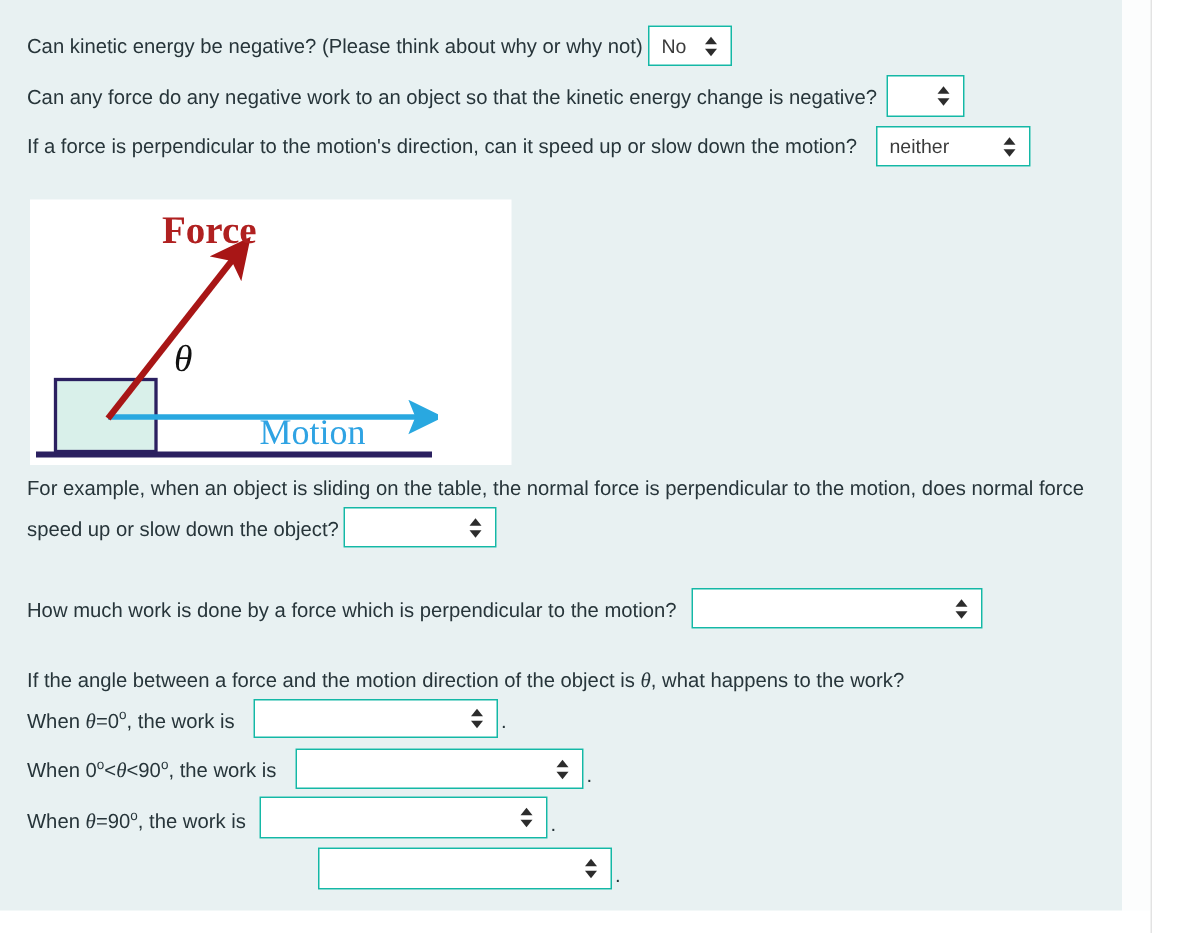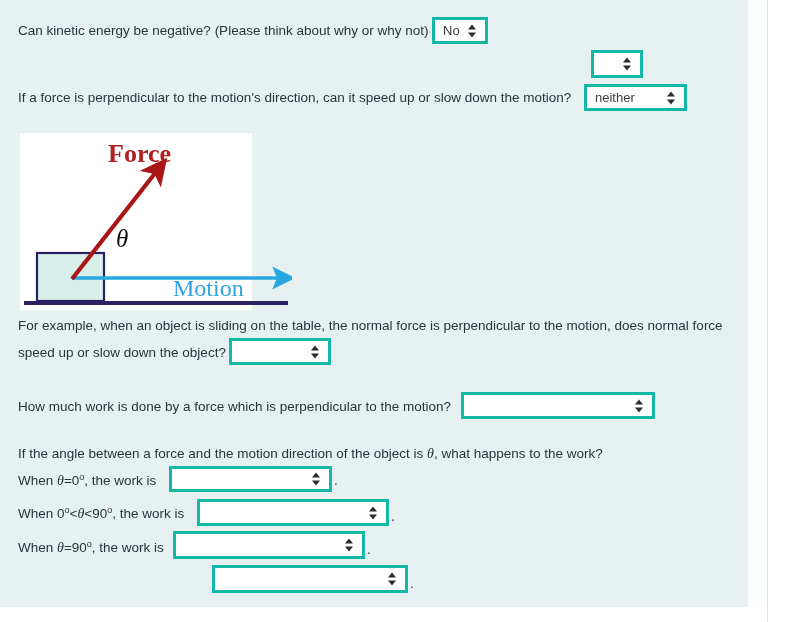--- a/index.html
+++ b/index.html
@@ -69,21 +69,21 @@
     font-size: 9px;
     vertical-align: super;
     line-height: 0;
   }
 
   
   .sel {
     position: absolute;
     box-sizing: border-box;
     background: #ffffff;
-    border: 3px solid #14b8a6;
+    border: 1px solid #14b8a6;
     color: #3b3b3b;
     font-family: "Liberation Sans", sans-serif;
     font-size: 13px;
     display: flex;
     align-items: center;
     padding: 0 0 0 8px;
     cursor: default;
   }
   .sel .val {
     flex: 0 0 auto;
@@ -117,21 +117,21 @@
     color: #27353a;
     font-size: 13.5px;
     line-height: 17px;
   }
 
   
   #figure {
     position: absolute;
     left: 20px;
     top: 133px;
-    width: 232px;
+    width: 321px;
     height: 177px;
     background: #ffffff;
   }
   #figure svg { display: block; }
 </style>
 </head>
 <body>
 
 <div id="page">
 
@@ -142,20 +142,21 @@
   <div class="q" style="left:18px; top:22px;">Can kinetic energy be negative? (Please think about why or why not)</div>
 
   <div class="sel" style="left:432px; top:17px; width:56px; height:27px;">
     <span class="val">No</span>
     <span class="spin">
       <i class="up"></i>
         <i class="down"></i>
     </span>
   </div>
 
+  <div class="q" style="left:18px; top:56px;">Can any force do any negative work to an object so that the kinetic energy change is negative?</div>
 
   <div class="sel" style="left:591px; top:50px; width:52px; height:28px;">
     <span class="val"></span>
     <span class="spin">
       <i class="up"></i>
         <i class="down"></i>
     </span>
   </div>
 
   <div class="q" style="left:18px; top:89px;">If a force is perpendicular to the motion's direction, can it speed up or slow down the motion?</div>

